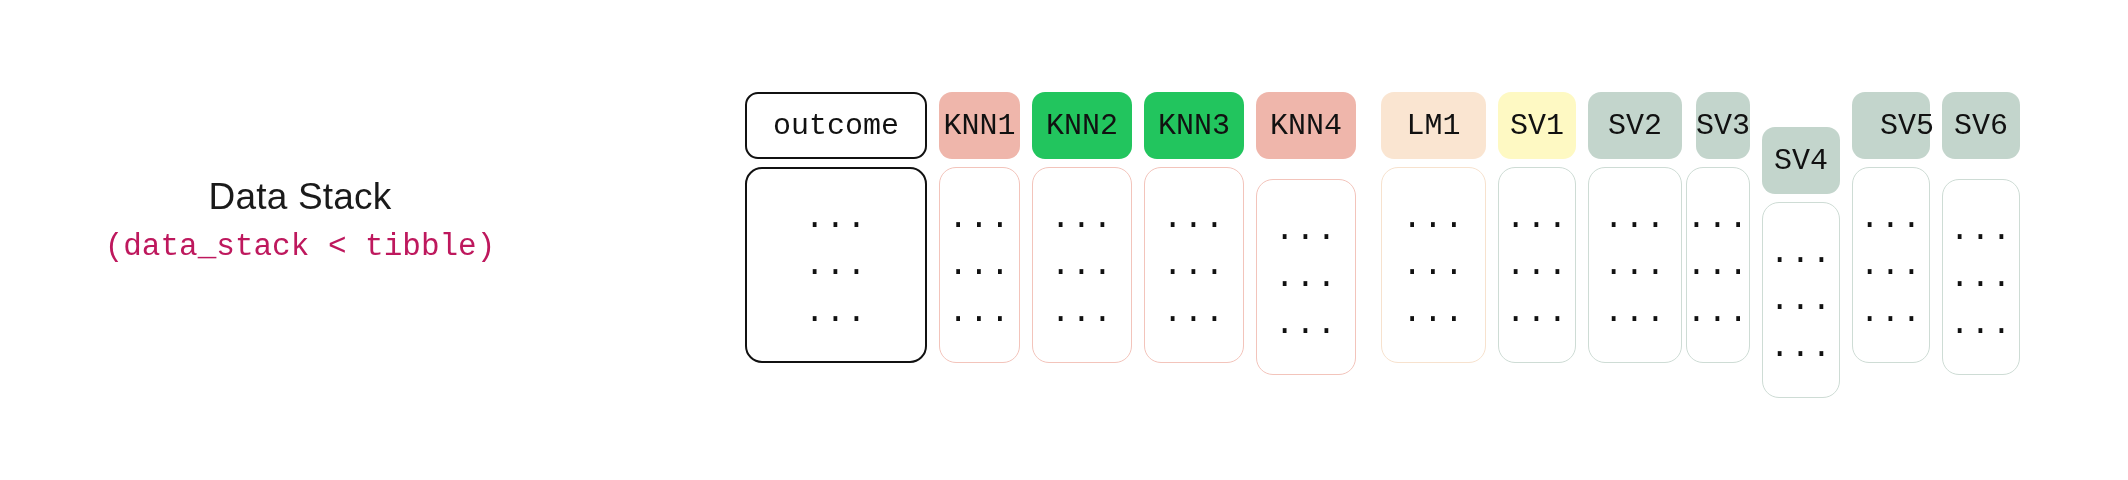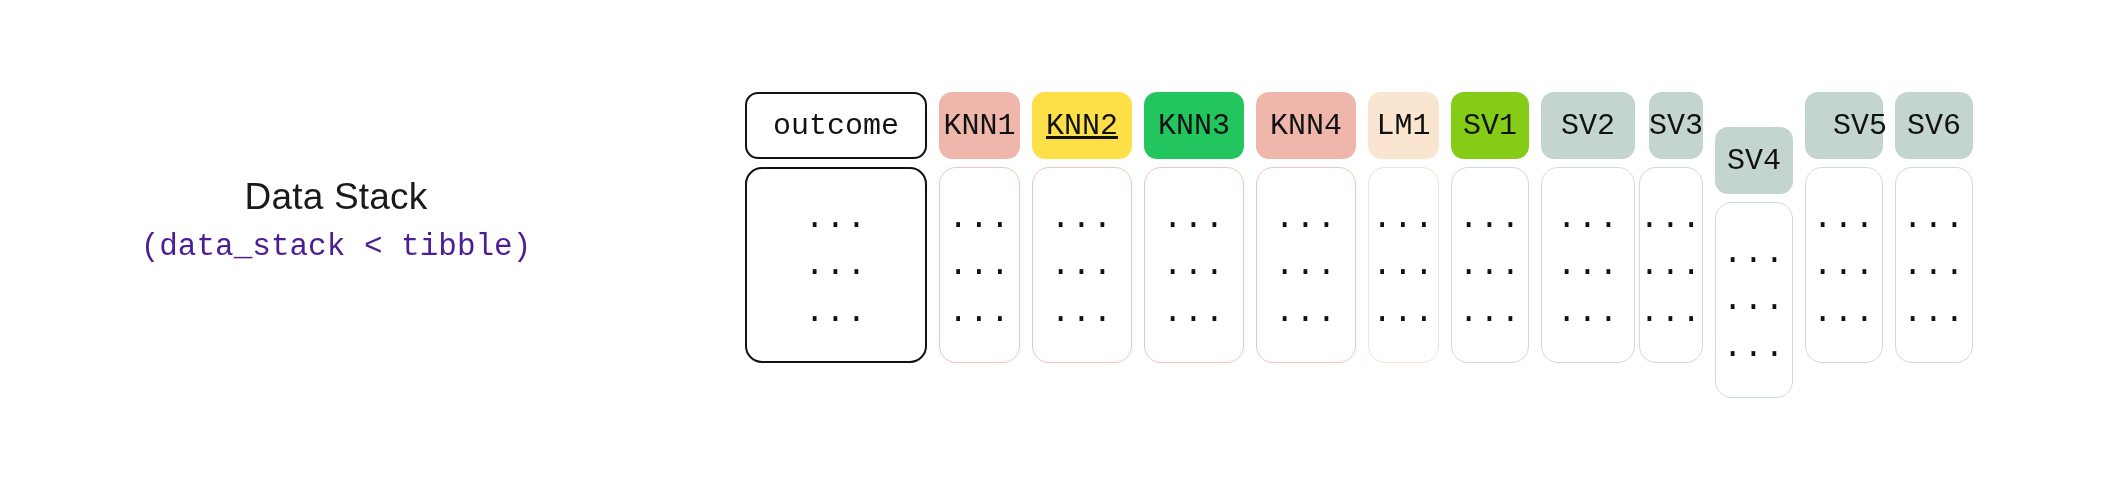--- a/index.html
+++ b/index.html
@@ -20,35 +20,34 @@
     height: 480px;
   }
 
   
   .label-block {
     position: absolute;
     left: 0px;
     top: 178px;
     width: 600px;
     text-align: center;
-    padding-left: 36px;
   }
   .label-title {
     font-family: "Liberation Sans", sans-serif;
     font-size: 37px;
     font-weight: 400;
     color: #1a1a1a;
     letter-spacing: 0.2px;
     line-height: 1.05;
   }
   .label-subtitle {
     font-family: "Liberation Mono", monospace;
     font-size: 31px;
     font-weight: 400;
-    color: #4c1d95;
+    color: #be185d;
     margin-top: 14px;
     line-height: 1.05;
     white-space: pre;
   }
 
   
   .stack-table {
     position: absolute;
     left: 745px;
     top: 92px;
@@ -138,53 +137,53 @@
       </div>
       <div class="stack-col col-tinted" style="width: 81px;">
         <div class="col-header" style="background: rgb(239, 182, 171);">KNN1</div>
         <div class="col-body" style="border-color: rgb(243, 196, 187);">
           <div class="cell-dots">...</div>
           <div class="cell-dots">...</div>
           <div class="cell-dots">...</div>
         </div>
       </div>
       <div class="stack-col col-tinted" style="width: 100px;">
-        <div class="col-header" style="background: #fde047; text-decoration: underline;">KNN2</div>
+        <div class="col-header" style="background: #22c55e;">KNN2</div>
         <div class="col-body" style="border-color: rgb(243, 196, 187);">
           <div class="cell-dots">...</div>
           <div class="cell-dots">...</div>
           <div class="cell-dots">...</div>
         </div>
       </div>
       <div class="stack-col col-tinted" style="width: 100px;">
         <div class="col-header" style="background: #22c55e;">KNN3</div>
         <div class="col-body" style="border-color: rgb(243, 196, 187);">
           <div class="cell-dots">...</div>
           <div class="cell-dots">...</div>
           <div class="cell-dots">...</div>
         </div>
       </div>
-      <div class="stack-col col-tinted" style="width: 100px;">
+      <div class="stack-col col-tinted" style="width: 100px; gap: 12px;">
         <div class="col-header" style="background: rgb(239, 182, 171);">KNN4</div>
         <div class="col-body" style="border-color: rgb(243, 196, 187);">
           <div class="cell-dots">...</div>
           <div class="cell-dots">...</div>
           <div class="cell-dots">...</div>
         </div>
       </div>
-      <div class="stack-col col-tinted" style="width: 71px;">
+      <div class="stack-col col-tinted" style="width: 105px; margin-left: 13px;">
         <div class="col-header" style="background: rgb(250, 229, 209);">LM1</div>
         <div class="col-body" style="border-color: rgb(247, 226, 206);">
           <div class="cell-dots">...</div>
           <div class="cell-dots">...</div>
           <div class="cell-dots">...</div>
         </div>
       </div>
       <div class="stack-col col-tinted" style="width: 78px;">
-        <div class="col-header" style="background: #84cc16;">SV1</div>
+        <div class="col-header" style="background: #fef9c3;">SV1</div>
         <div class="col-body" style="border-color: rgb(206, 220, 213);">
           <div class="cell-dots">...</div>
           <div class="cell-dots">...</div>
           <div class="cell-dots">...</div>
         </div>
       </div>
       <div class="stack-col col-tinted" style="width: 94px;">
         <div class="col-header" style="background: rgb(195, 213, 204);">SV2</div>
         <div class="col-body" style="border-color: rgb(206, 220, 213);">
           <div class="cell-dots">...</div>
@@ -209,21 +208,21 @@
         </div>
       </div>
       <div class="stack-col col-tinted" style="width: 78px;">
         <div class="col-header" style="background: rgb(195, 213, 204); padding-left: 32px;">SV5</div>
         <div class="col-body" style="border-color: rgb(206, 220, 213);">
           <div class="cell-dots">...</div>
           <div class="cell-dots">...</div>
           <div class="cell-dots">...</div>
         </div>
       </div>
-      <div class="stack-col col-tinted" style="width: 78px;">
+      <div class="stack-col col-tinted" style="width: 78px; gap: 12px;">
         <div class="col-header" style="background: rgb(195, 213, 204);">SV6</div>
         <div class="col-body" style="border-color: rgb(206, 220, 213);">
           <div class="cell-dots">...</div>
           <div class="cell-dots">...</div>
           <div class="cell-dots">...</div>
         </div>
       </div>
     </div>
 
 </div>

